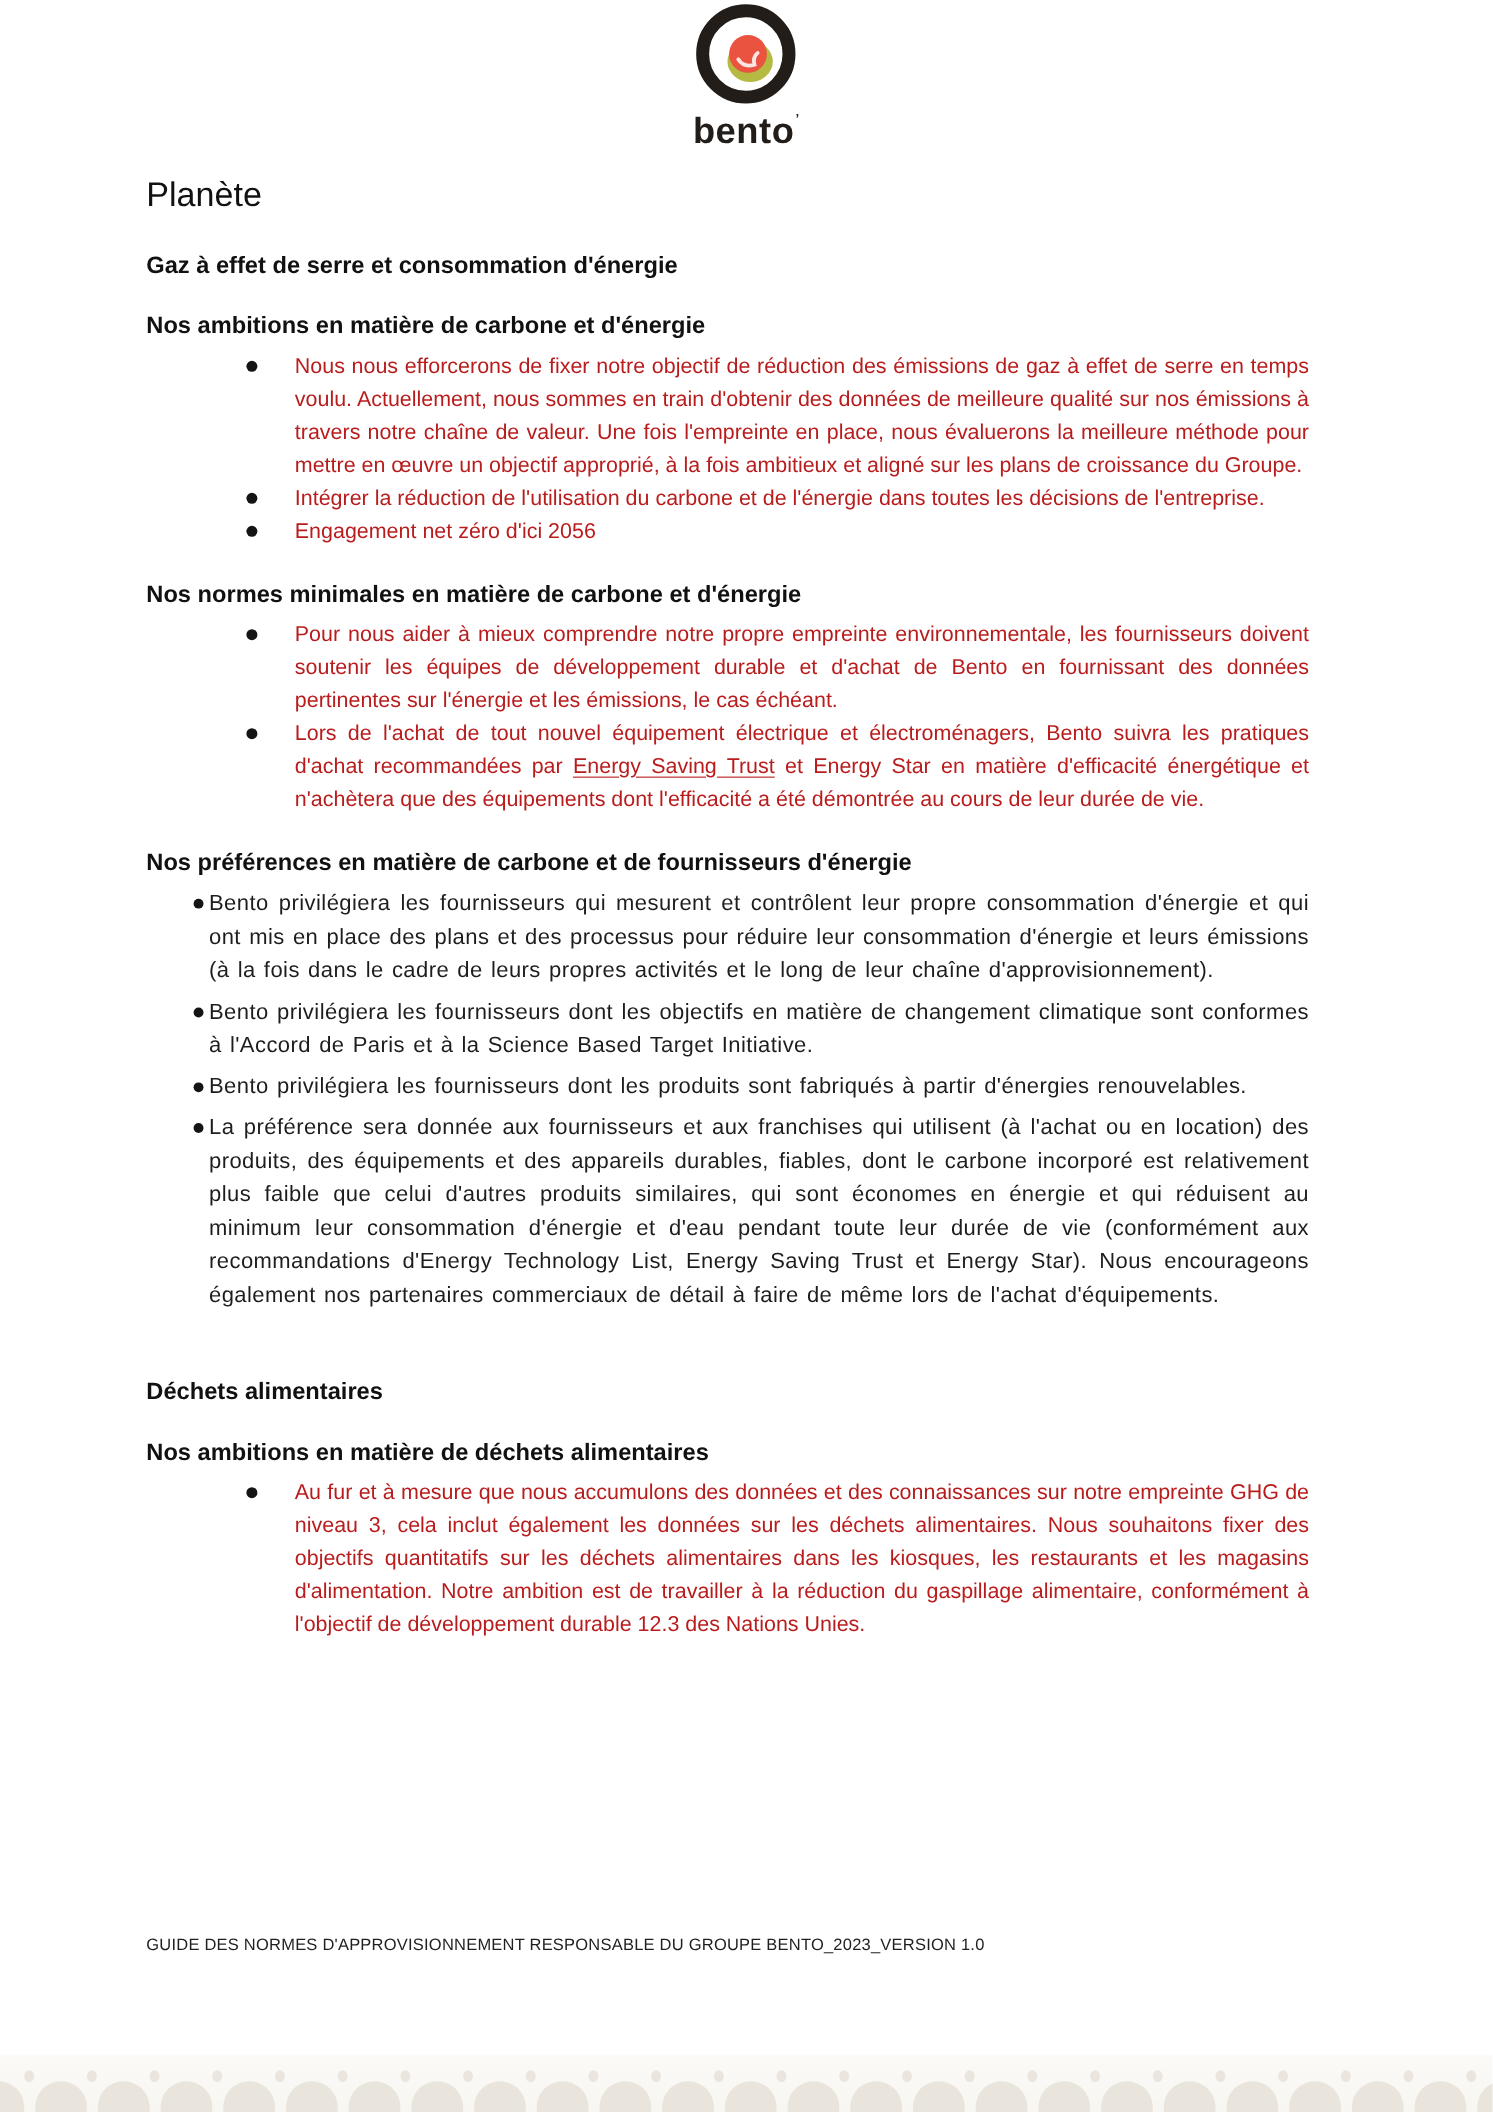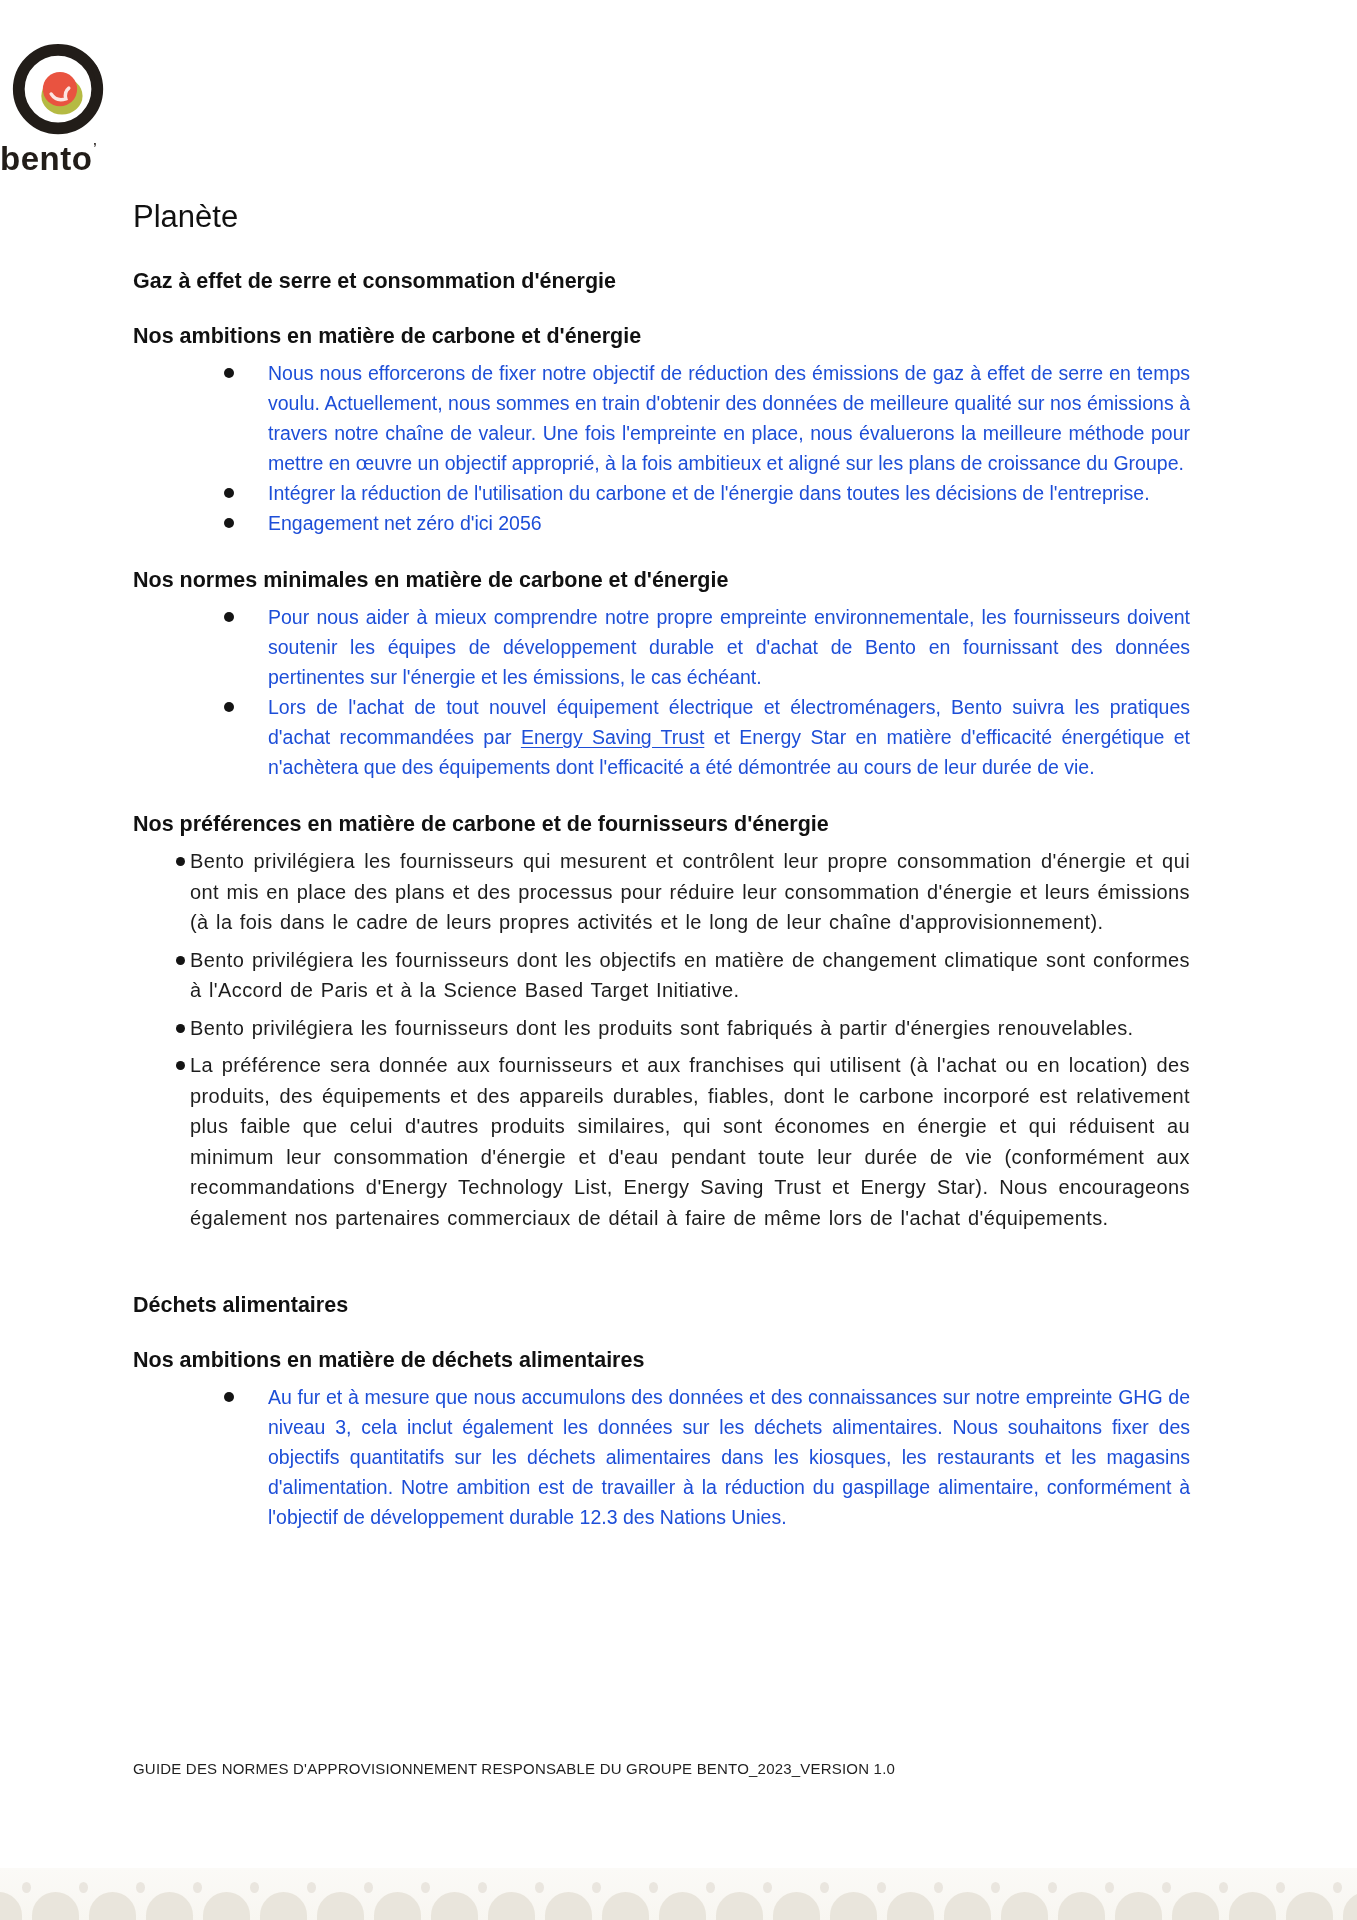--- a/index.html
+++ b/index.html
@@ -5,38 +5,38 @@
   html,body{margin:0;padding:0;background:#ffffff;}
   .page{
     position:relative;
     width:1357px;height:1920px;
     background:#ffffff;
     font-family:"Liberation Sans", sans-serif;
     color:#1c1c1c;
     overflow:hidden;
   }
   
-  .logo{padding-top:40px;line-height:0;}
+  .logo{text-align:center;line-height:0;}
   .logo svg{display:inline-block;}
   .wordmark{
     line-height:1;margin-top:-2px;
     font-size:33px;font-weight:bold;letter-spacing:0.5px;color:#221d19;
   }
   .wordmark .tm{font-size:12px;vertical-align:18px;margin-left:1px;color:#221d19;}
   
   .content{padding:0 167px 0 133px;}
   h1.page-title{font-size:31px;font-weight:normal;margin:24px 0 0;color:#111;}
   h2.section-heading{font-size:21.5px;font-weight:bold;margin:34px 0 0;color:#111;}
   h2.section-gap{margin-top:60px;}
   h3.sub-heading{font-size:21.5px;font-weight:bold;margin:30px 0 0;color:#111;}
   ul{list-style:none;margin:9px 0 0;padding:0;}
   ul.indented{padding-left:135px;}
   ul.indented li{
     position:relative;text-align:justify;
-    font-size:19.5px;line-height:30px;color:#1d4ed8;
+    font-size:19.5px;line-height:30px;color:#b91c1c;
   }
   ul.indented li::before{
     content:"";position:absolute;left:-44px;top:10px;
     width:10px;height:10px;border-radius:50%;background:#141414;
   }
   ul.tight{padding-left:57px;}
   ul.tight li{
     position:relative;text-align:justify;
     font-size:20px;line-height:30.5px;
     letter-spacing:0.4px;word-spacing:1.5px;

